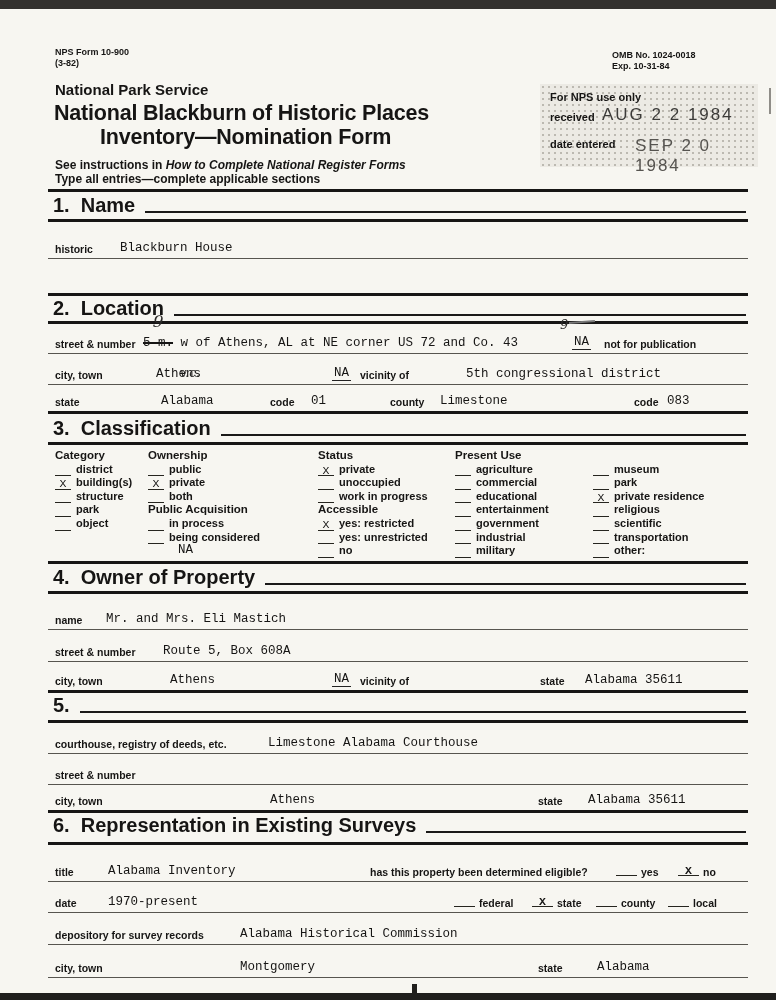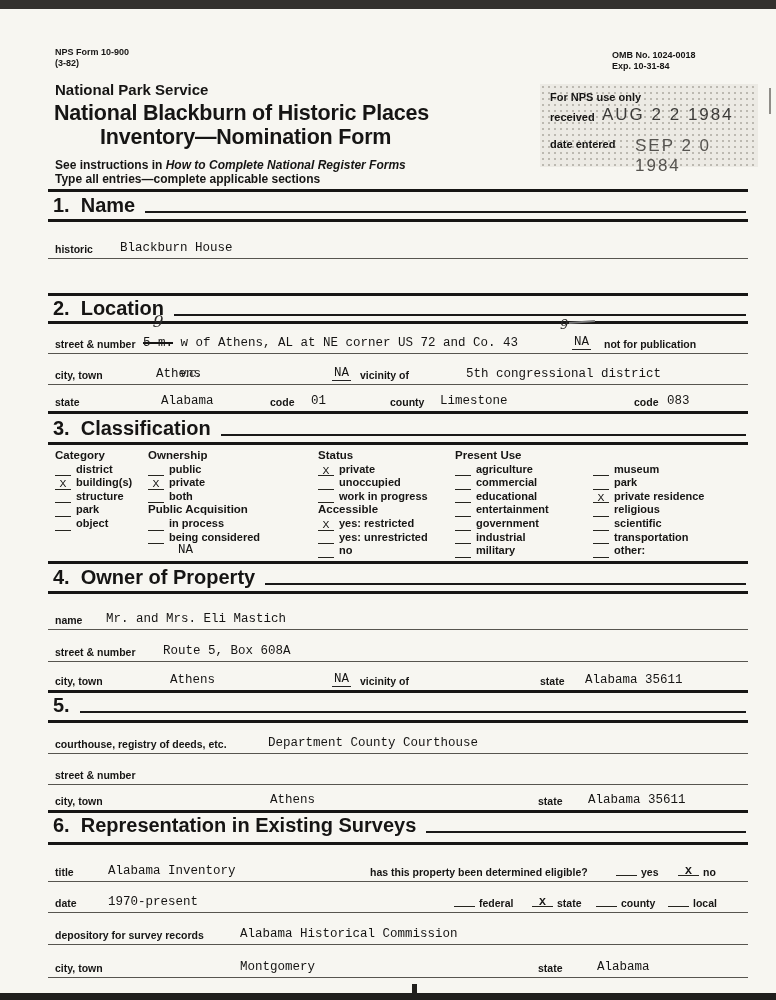--- a/index.html
+++ b/index.html
@@ -381,21 +381,21 @@
   </div>
 
   <div class="hd" style="top:694px;">
     <span class="num">5.</span>
     <span class="tail"></span>
   </div>
   <div class="rule" style="top:720px;"></div>
 
   <div class="frow" style="top:726px;height:27px;">
     <span class="lbl" style="left:7px;">courthouse, registry of deeds, etc.</span>
-    <span class="val" style="left:220px;">Department County Courthouse</span>
+    <span class="val" style="left:220px;">Limestone Alabama Courthouse</span>
   </div>
   <div class="frow" style="top:757px;height:27px;">
     <span class="lbl" style="left:7px;">street &amp; number</span>
   </div>
   <div class="frow heavy" style="top:788px;height:22px;">
     <span class="lbl" style="left:7px;">city, town</span>
     <span class="val" style="left:222px;">Athens</span>
     <span class="lbl" style="left:490px;">state</span>
     <span class="val" style="left:540px;">Alabama 35611</span>
   </div>

